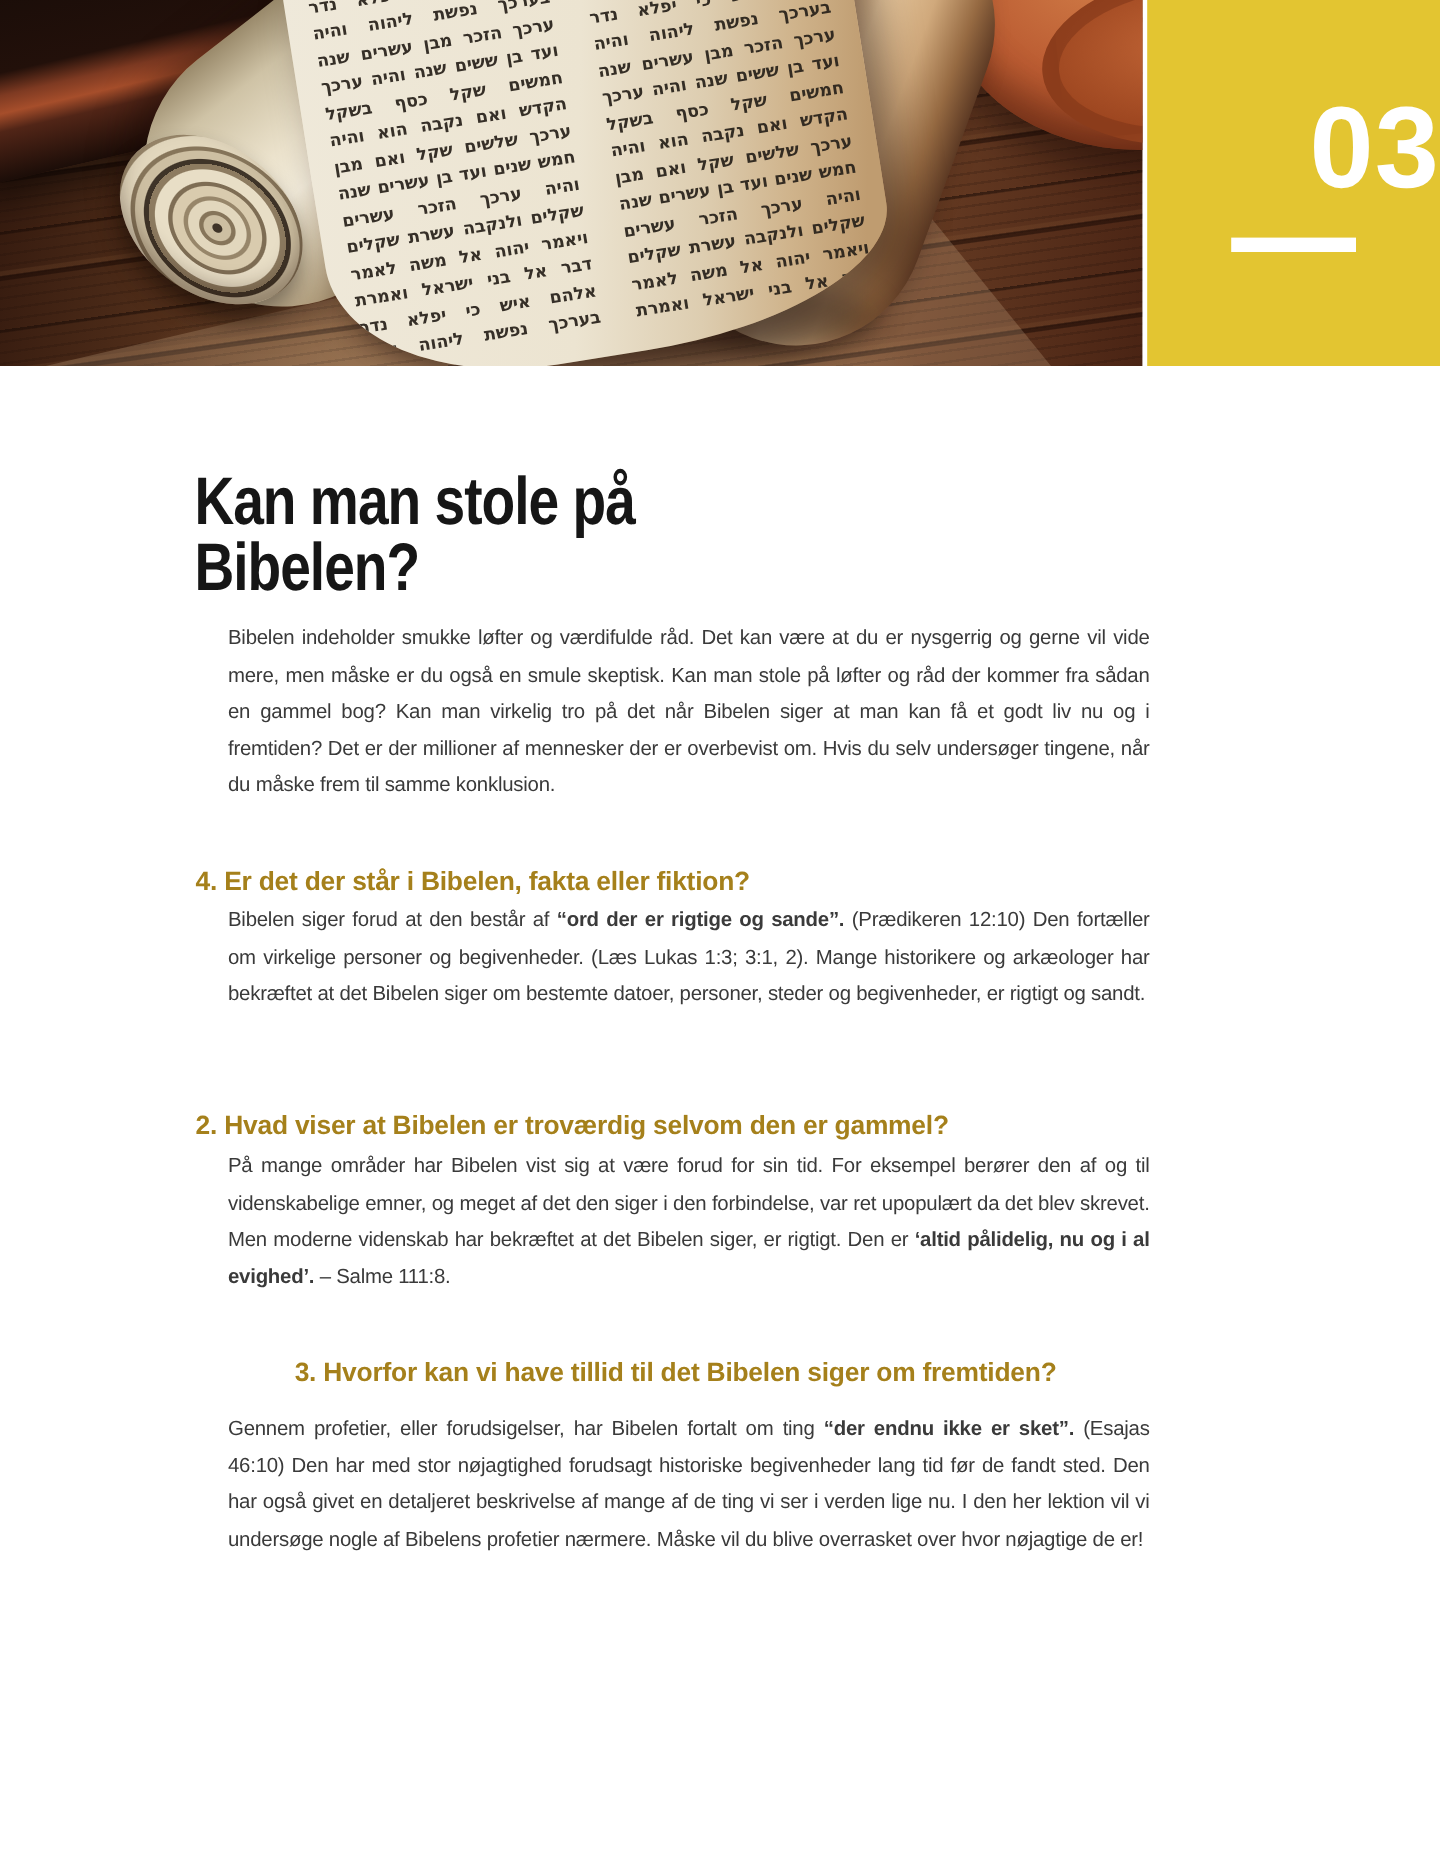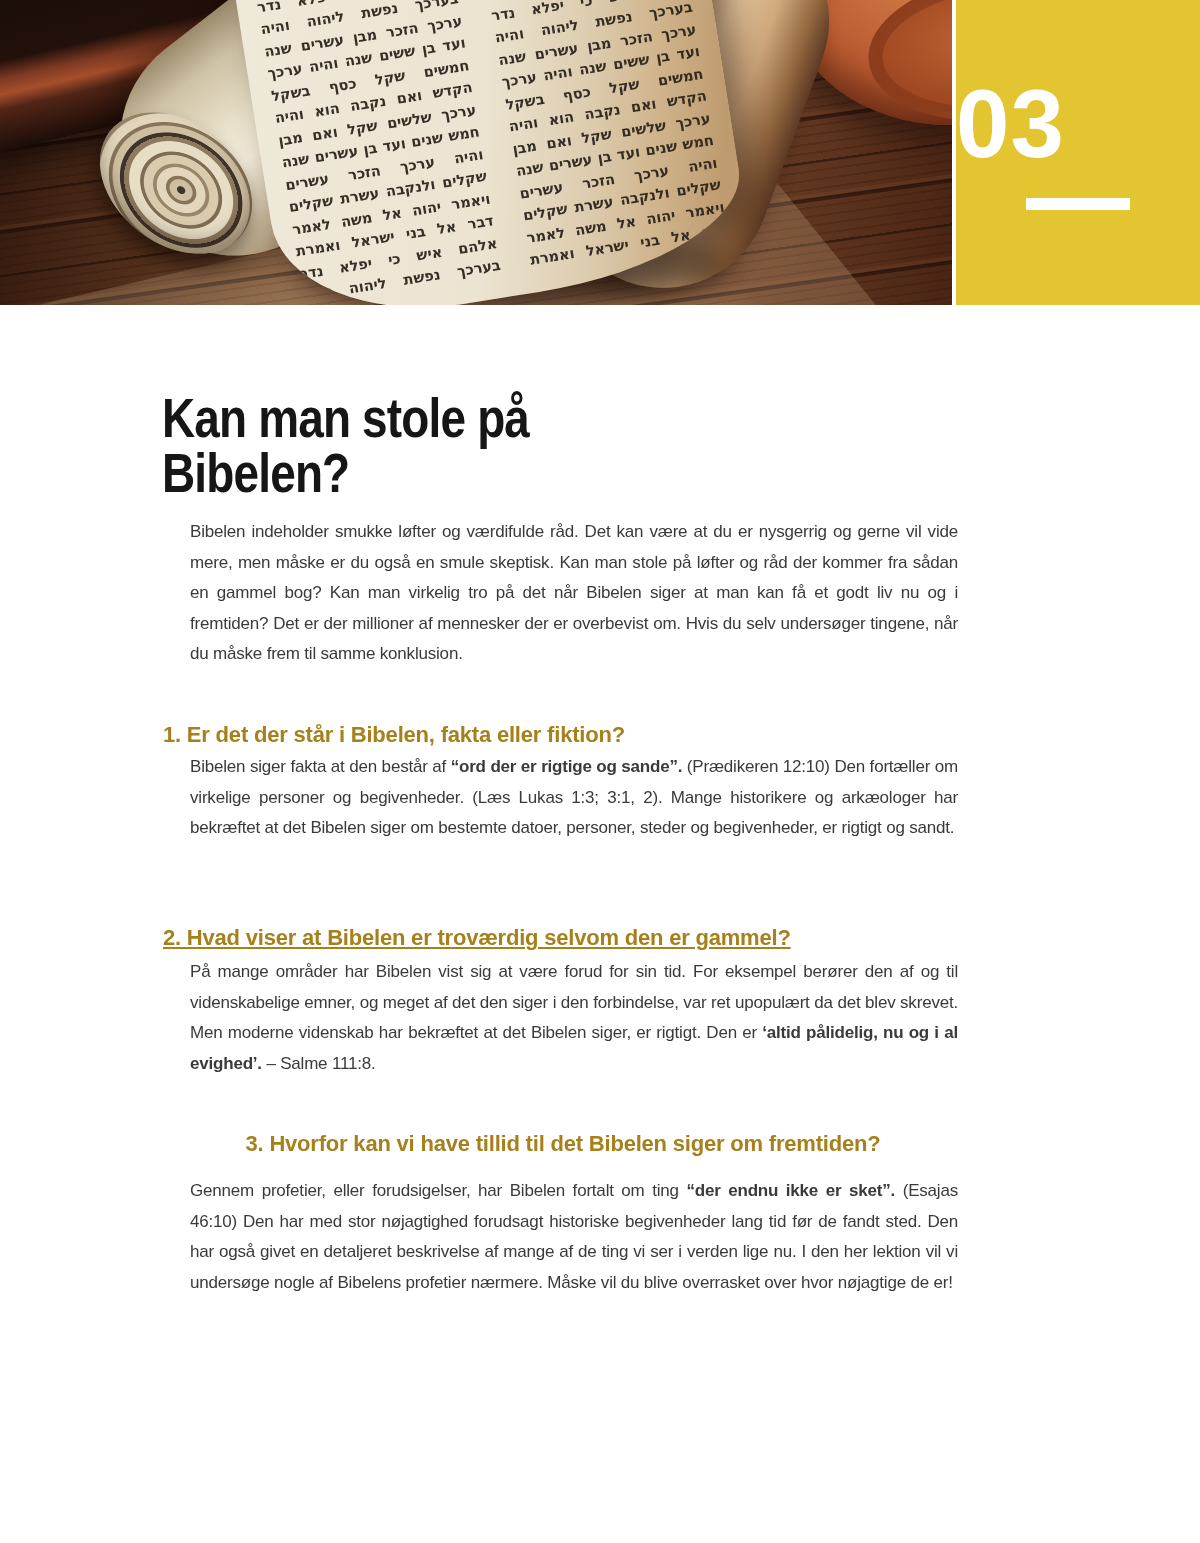--- a/index.html
+++ b/index.html
@@ -84,21 +84,21 @@
     font-family:"DejaVu Sans", sans-serif; font-weight:bold;
     font-size:14.5px; line-height:1.55; color:#262019; text-align:justify; opacity:.92;
   }
 
   
   .lesson-badge {
     position:absolute; left:956px; top:0; width:244px; height:305px;
     background:var(--badge-yellow, #e3c531);
   }
   .lesson-number {
-    position:absolute; left:0; right:0; top:76px; text-align:left;
+    position:absolute; left:0; right:0; top:76px; text-align:right;
     font-size:96px; line-height:1; font-weight:bold; color:#ffffff; letter-spacing:1px;
   }
   .lesson-underline {
     position:absolute; left:70px; top:198px; width:104px; height:12px; background:#ffffff;
   }
 
   
   .doc-title {
     position:absolute; left:162px; top:352px;
     font-size:56px; line-height:55px; font-weight:bold; color:#161616;
@@ -111,21 +111,21 @@
   }
   .sec-heading {
     position:absolute; left:163px; width:800px;
     font-size:22px; line-height:26px; font-weight:bold;
     color:var(--accent-gold, #a5801b); letter-spacing:-0.2px;
   }
   .b { font-weight:700; }
 
   .intro { top:500px; }
   .h1 { top:704px; }  .p1 { top:735px; }
-  .h2 { top:907px;text-decoration:underline; }  .p2 { top:940px; }
+  .h2 { top:907px; }  .p2 { top:940px; }
   .h3 { top:1113px;text-align:center; } .p3 { top:1148px;margin-top:28px; }
 </style>
 </head>
 <body>
 
 <div class="page">
 
   <div class="hero">
     <div class="wood-planks"></div>
     <div class="light-beam"></div>
@@ -146,22 +146,22 @@
     <div class="lesson-underline"></div>
   </div>
 
   <h1 class="doc-title">
     <div>Kan man stole på</div>
     <div>Bibelen?</div>
   </h1>
 
   <p class="body-par intro">Bibelen indeholder smukke løfter og værdifulde råd. Det kan være at du er nysgerrig og gerne vil vide mere, men måske er du også en smule skeptisk. Kan man stole på løfter og råd der kommer fra sådan en gammel bog? Kan man virkelig tro på det når Bibelen siger at man kan få et godt liv nu og i fremtiden? Det er der millioner af mennesker der er overbevist om. Hvis du selv undersøger tingene, når du måske frem til samme konklusion.</p>
 
-  <h2 class="sec-heading h1">1. Er det der står i Bibelen, fakta eller fiktion?</h2>
-  <p class="body-par p1"><span>Bibelen siger fakta at den består af </span><span class="b">“ord der er rigtige og sande”.</span><span> (Prædikeren 12:10) Den fortæller om virkelige personer og begivenheder. (Læs Lukas 1:3; 3:1, 2). Mange historikere og arkæologer har bekræftet at det Bibelen siger om bestemte datoer, personer, steder og begivenheder, er rigtigt og sandt.</span></p>
+  <h2 class="sec-heading h1">4. Er det der står i Bibelen, fakta eller fiktion?</h2>
+  <p class="body-par p1"><span>Bibelen siger forud at den består af </span><span class="b">“ord der er rigtige og sande”.</span><span> (Prædikeren 12:10) Den fortæller om virkelige personer og begivenheder. (Læs Lukas 1:3; 3:1, 2). Mange historikere og arkæologer har bekræftet at det Bibelen siger om bestemte datoer, personer, steder og begivenheder, er rigtigt og sandt.</span></p>
 
   <h2 class="sec-heading h2">2. Hvad viser at Bibelen er troværdig selvom den er gammel?</h2>
   <p class="body-par p2"><span>På mange områder har Bibelen vist sig at være forud for sin tid. For eksempel berører den af og til videnskabelige emner, og meget af det den siger i den forbindelse, var ret upopulært da det blev skrevet. Men moderne videnskab har bekræftet at det Bibelen siger, er rigtigt. Den er </span><span class="b">‘altid pålidelig, nu og i al evighed’.</span><span> – Salme 111:8.</span></p>
 
   <h2 class="sec-heading h3">3. Hvorfor kan vi have tillid til det Bibelen siger om fremtiden?</h2>
   <p class="body-par p3"><span>Gennem profetier, eller forudsigelser, har Bibelen fortalt om ting </span><span class="b">“der endnu ikke er sket”.</span><span> (Esajas 46:10) Den har med stor nøjagtighed forudsagt historiske begivenheder lang tid før de fandt sted. Den har også givet en detaljeret beskrivelse af mange af de ting vi ser i verden lige nu. I den her lektion vil vi undersøge nogle af Bibelens profetier nærmere. Måske vil du blive overrasket over hvor nøjagtige de er!</span></p>
 
 </div>
 
 </body></html>

